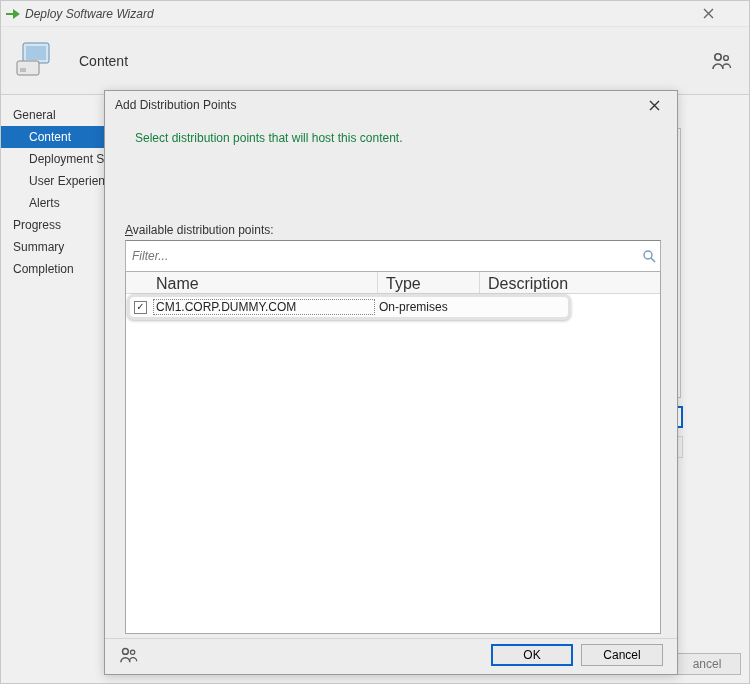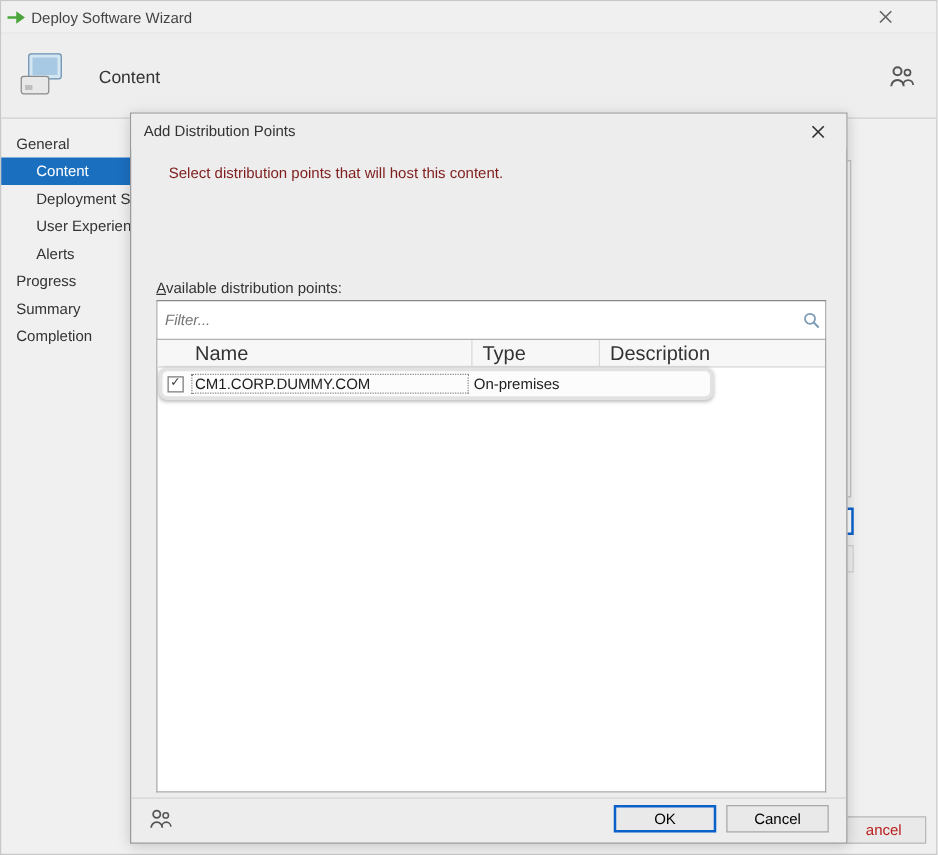--- a/index.html
+++ b/index.html
@@ -23,20 +23,21 @@
       border: 1px solid #c8c8c8;
     }
 
     .titlebar {
       height: 26px;
       display: flex;
       align-items: center;
       padding: 0 23px 0 4px;
       background: #f0f0f0;
       border-bottom: 1px solid #e4e4e4;
+      font-style: italic;
     }
     .titlebar svg { flex: 0 0 auto; }
     .titlebar .title { margin-left: 4px; color: #444; flex: 1; padding-top: 1px; }
     .titlebar .close {
       width: 36px; height: 22px;
       display: flex; align-items: center; justify-content: center;
       color: #666; font-size: 15px; cursor: pointer;
     }
 
     .header-band {
@@ -89,21 +90,21 @@
       color: #888;
       display: flex; align-items: center; justify-content: flex-end;
       padding-right: 5px;
     }
     .ancel-btn {
       position: absolute;
       right: 8px; bottom: 8px;
       width: 68px; height: 22px;
       background: #e9e9e9; border: 1px solid #b8b8b8;
       display: flex; align-items: center; justify-content: center;
-      color: #b91c1c;
+      color: #737373;
     }
 
     
     .dialog {
       position: absolute;
       left: 104px; top: 90px;
       width: 574px; height: 585px;
       background: #ededed;
       border: 1px solid #9a9a9a;
       box-shadow: 0 2px 10px rgba(0,0,0,0.18);
@@ -115,21 +116,21 @@
       padding: 0 6px 0 10px;
       background: #ededed;
     }
     .dlg-titlebar .t { flex: 1; color: #333; }
     .dlg-titlebar .x {
       width: 34px; height: 22px;
       display: flex; align-items: center; justify-content: center;
       color: #444; font-size: 15px; cursor: pointer;
     }
     .dlg-body { flex: 1; padding: 6px 16px 4px 20px; display: flex; flex-direction: column; }
-    .dlg-instr { padding: 6px 0 0 10px; color: #7f1d1d; }
+    .dlg-instr { padding: 6px 0 0 10px; color: #15803d; }
     .avail-label { margin-top: 78px; }
     .avail-label .u { text-decoration: underline; }
 
     .filter-row {
       margin-top: 3px;
       height: 32px;
       background: #fff;
       border: 1px solid #b0b0b0;
       border-top-color: #888;
       display: flex; align-items: center;

